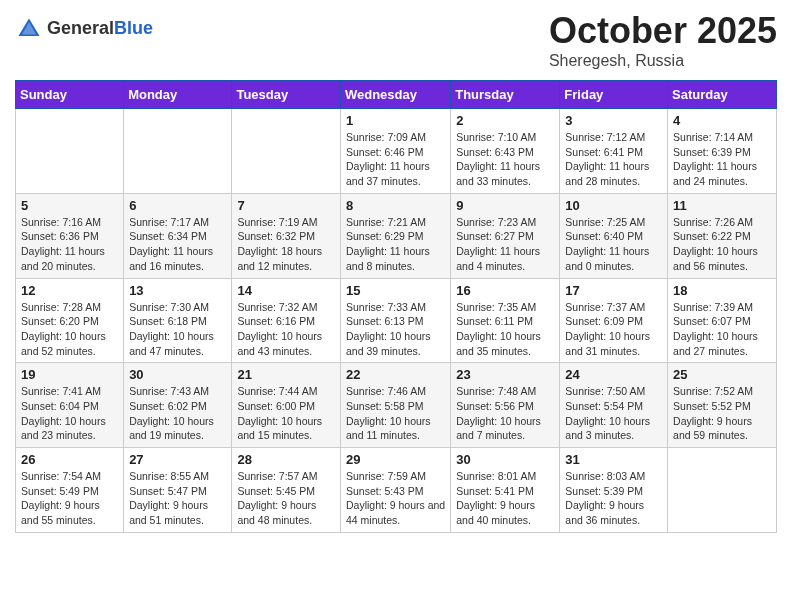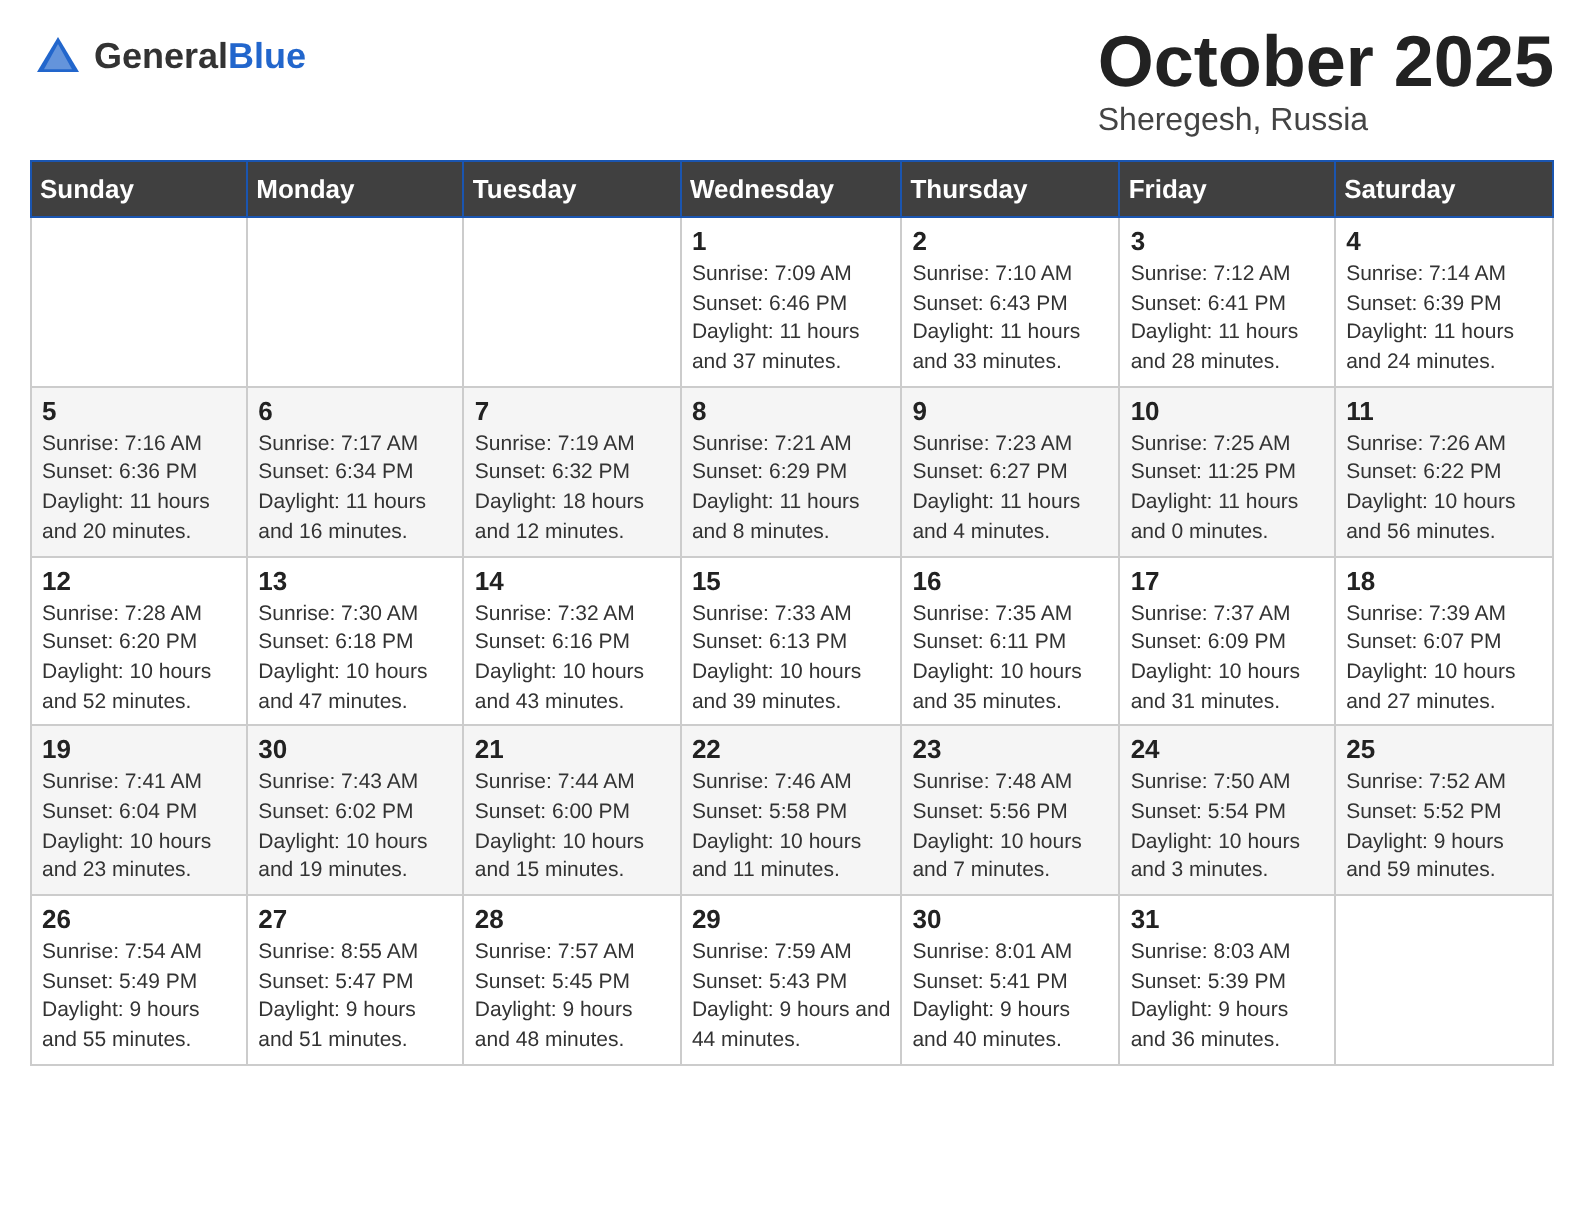--- a/index.html
+++ b/index.html
@@ -76,21 +76,21 @@
       background: #fff;
     }
     .calendar tr:nth-child(even) td {
       background: #f5f5f5;
     }
     .calendar tr:nth-child(odd) td {
       background: #fff;
     }
     
     .calendar thead tr td, .calendar thead tr th {
-      background: #404040;
+      background: #6d28d9;
     }
     .day-number {
       font-size: 13px;
       font-weight: bold;
       color: #222;
       display: block;
       margin-bottom: 2px;
     }
     .day-info {
       color: #333;
@@ -177,21 +177,21 @@
         <td>
           <span class="day-number">8</span>
           <div class="day-info"><span>Sunrise: 7:21 AM</span><br><span>Sunset: 6:29 PM</span><br><span>Daylight: 11 hours and 8 minutes.</span></div>
         </td>
         <td>
           <span class="day-number">9</span>
           <div class="day-info"><span>Sunrise: 7:23 AM</span><br><span>Sunset: 6:27 PM</span><br><span>Daylight: 11 hours and 4 minutes.</span></div>
         </td>
         <td>
           <span class="day-number">10</span>
-          <div class="day-info"><span>Sunrise: 7:25 AM</span><br><span>Sunset: 11:25 PM</span><br><span>Daylight: 11 hours and 0 minutes.</span></div>
+          <div class="day-info"><span>Sunrise: 7:25 AM</span><br><span>Sunset: 6:40 PM</span><br><span>Daylight: 11 hours and 0 minutes.</span></div>
         </td>
         <td>
           <span class="day-number">11</span>
           <div class="day-info"><span>Sunrise: 7:26 AM</span><br><span>Sunset: 6:22 PM</span><br><span>Daylight: 10 hours and 56 minutes.</span></div>
         </td>
       </tr>
       <tr class="row-week3">
         <td>
           <span class="day-number">12</span>
           <div class="day-info"><span>Sunrise: 7:28 AM</span><br><span>Sunset: 6:20 PM</span><br><span>Daylight: 10 hours and 52 minutes.</span></div>

